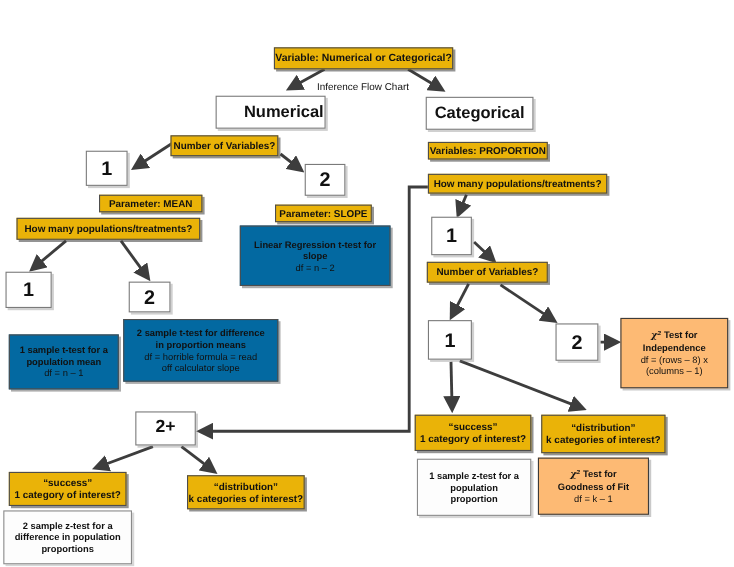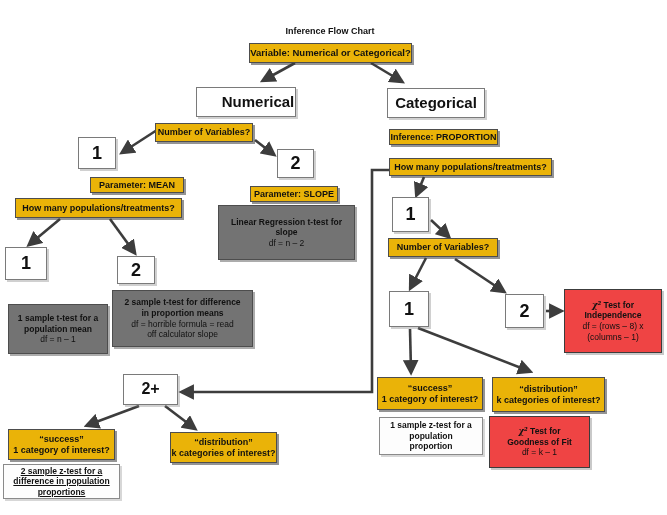--- a/index.html
+++ b/index.html
@@ -16,41 +16,41 @@
   .q {
     background:#eab308; border:1px solid #4d4d4d;
     box-shadow:2px 2px 0 rgba(60,60,60,0.55);
     font-weight:bold; font-size:9px;
   }
   .whitebox {
     background:#ffffff; border:1px solid #7a7a7a;
     box-shadow:2px 2px 0 rgba(120,120,120,0.35);
   }
   .result {
-    background:#737373; border:1px solid #4d4d4d;
+    background:#0369a1; border:1px solid #4d4d4d;
     box-shadow:2px 2px 0 rgba(90,90,90,0.5);
     padding:2px;
   }
   .chibox {
-    background:#ef4444; border:1px solid #3c3c3c;
+    background:#fdba74; border:1px solid #3c3c3c;
     box-shadow:2px 2px 0 rgba(120,120,120,0.4);
     padding:4px;
   }
   .zbox {
     background:#fdfdfd; border:1px solid #8a8a8a;
     box-shadow:2px 2px 0 rgba(140,140,140,0.35);
     padding:2px;
   }
   .num  { font-weight:bold; font-size:18px; }
   .big  { font-weight:bold; font-size:15px; }
   .bt   { font-weight:bold; font-size:8.5px; line-height:1.25; }
   .bd   { font-weight:normal; font-size:8.5px; line-height:1.25; }
   .chi  { font-family:"DejaVu Serif", serif; font-style:italic; font-weight:bold; }
   #chart-title {
-    position:absolute; z-index:2; font-weight:bold; font-size:9px; text-align:center;
+    position:absolute; z-index:2; font-weight:normal; font-size:9px; text-align:center;margin-top:48px;
   }
 </style>
 </head>
 <body>
 
 <div id="stage">
 
   <svg id="arrows" viewBox="0 0 667 515" xmlns="http://www.w3.org/2000/svg">
     <defs>
       <marker id="ah" markerWidth="6" markerHeight="6" refX="4.2" refY="3" orient="auto">
@@ -136,21 +136,21 @@
     <span>Parameter: SLOPE</span>
   </div>
 
   <div class="box result" style="left:218px;top:205px;width:137px;height:55px;">
     <div class="bt">Linear Regression t-test for</div>
     <div class="bt">slope</div>
     <div class="bd">df = n – 2</div>
   </div>
 
   <div class="box q" style="left:389px;top:129px;width:109px;height:16px;">
-    <span>Inference:  PROPORTION</span>
+    <span>Variables:  PROPORTION</span>
   </div>
 
   <div class="box q" style="left:389px;top:158px;width:163px;height:18px;">
     <span>How many populations/treatments?</span>
   </div>
 
   <div class="box whitebox num" style="left:392px;top:197px;width:37px;height:35px;">
     <span>1</span>
   </div>
 
@@ -178,21 +178,21 @@
   <div class="box q" style="left:377px;top:377px;width:106px;height:33px;">
     <div>“success”</div>
     <div>1 category of interest?</div>
   </div>
 
   <div class="box q" style="left:492px;top:377px;width:113px;height:35px;">
     <div>“distribution”</div>
     <div>k categories of interest?</div>
   </div>
 
-  <div class="box zbox" style="left:379px;top:417px;width:104px;height:38px;">
+  <div class="box zbox" style="left:379px;top:417px;width:104px;height:52px;">
     <div class="bt">1 sample z-test for a</div>
     <div class="bt">population</div>
     <div class="bt">proportion</div>
   </div>
 
   <div class="box chibox" style="left:489px;top:416px;width:101px;height:52px;">
     <div class="bt">
       <span class="chi">χ²</span><span> Test for</span>
     </div>
     <div class="bt">Goodness of Fit</div>
@@ -206,20 +206,20 @@
   <div class="box q" style="left:8px;top:429px;width:107px;height:31px;">
     <div>“success”</div>
     <div>1 category of interest?</div>
   </div>
 
   <div class="box q" style="left:170px;top:432px;width:107px;height:31px;">
     <div>“distribution”</div>
     <div>k categories of interest?</div>
   </div>
 
-  <div class="box zbox" style="left:3px;top:464px;width:117px;height:35px;text-decoration:underline;">
+  <div class="box zbox" style="left:3px;top:464px;width:117px;height:49px;">
     <div class="bt">2 sample z-test for a</div>
     <div class="bt">difference in population</div>
     <div class="bt">proportions</div>
   </div>
 
 
 </div>
 
 </body></html>

